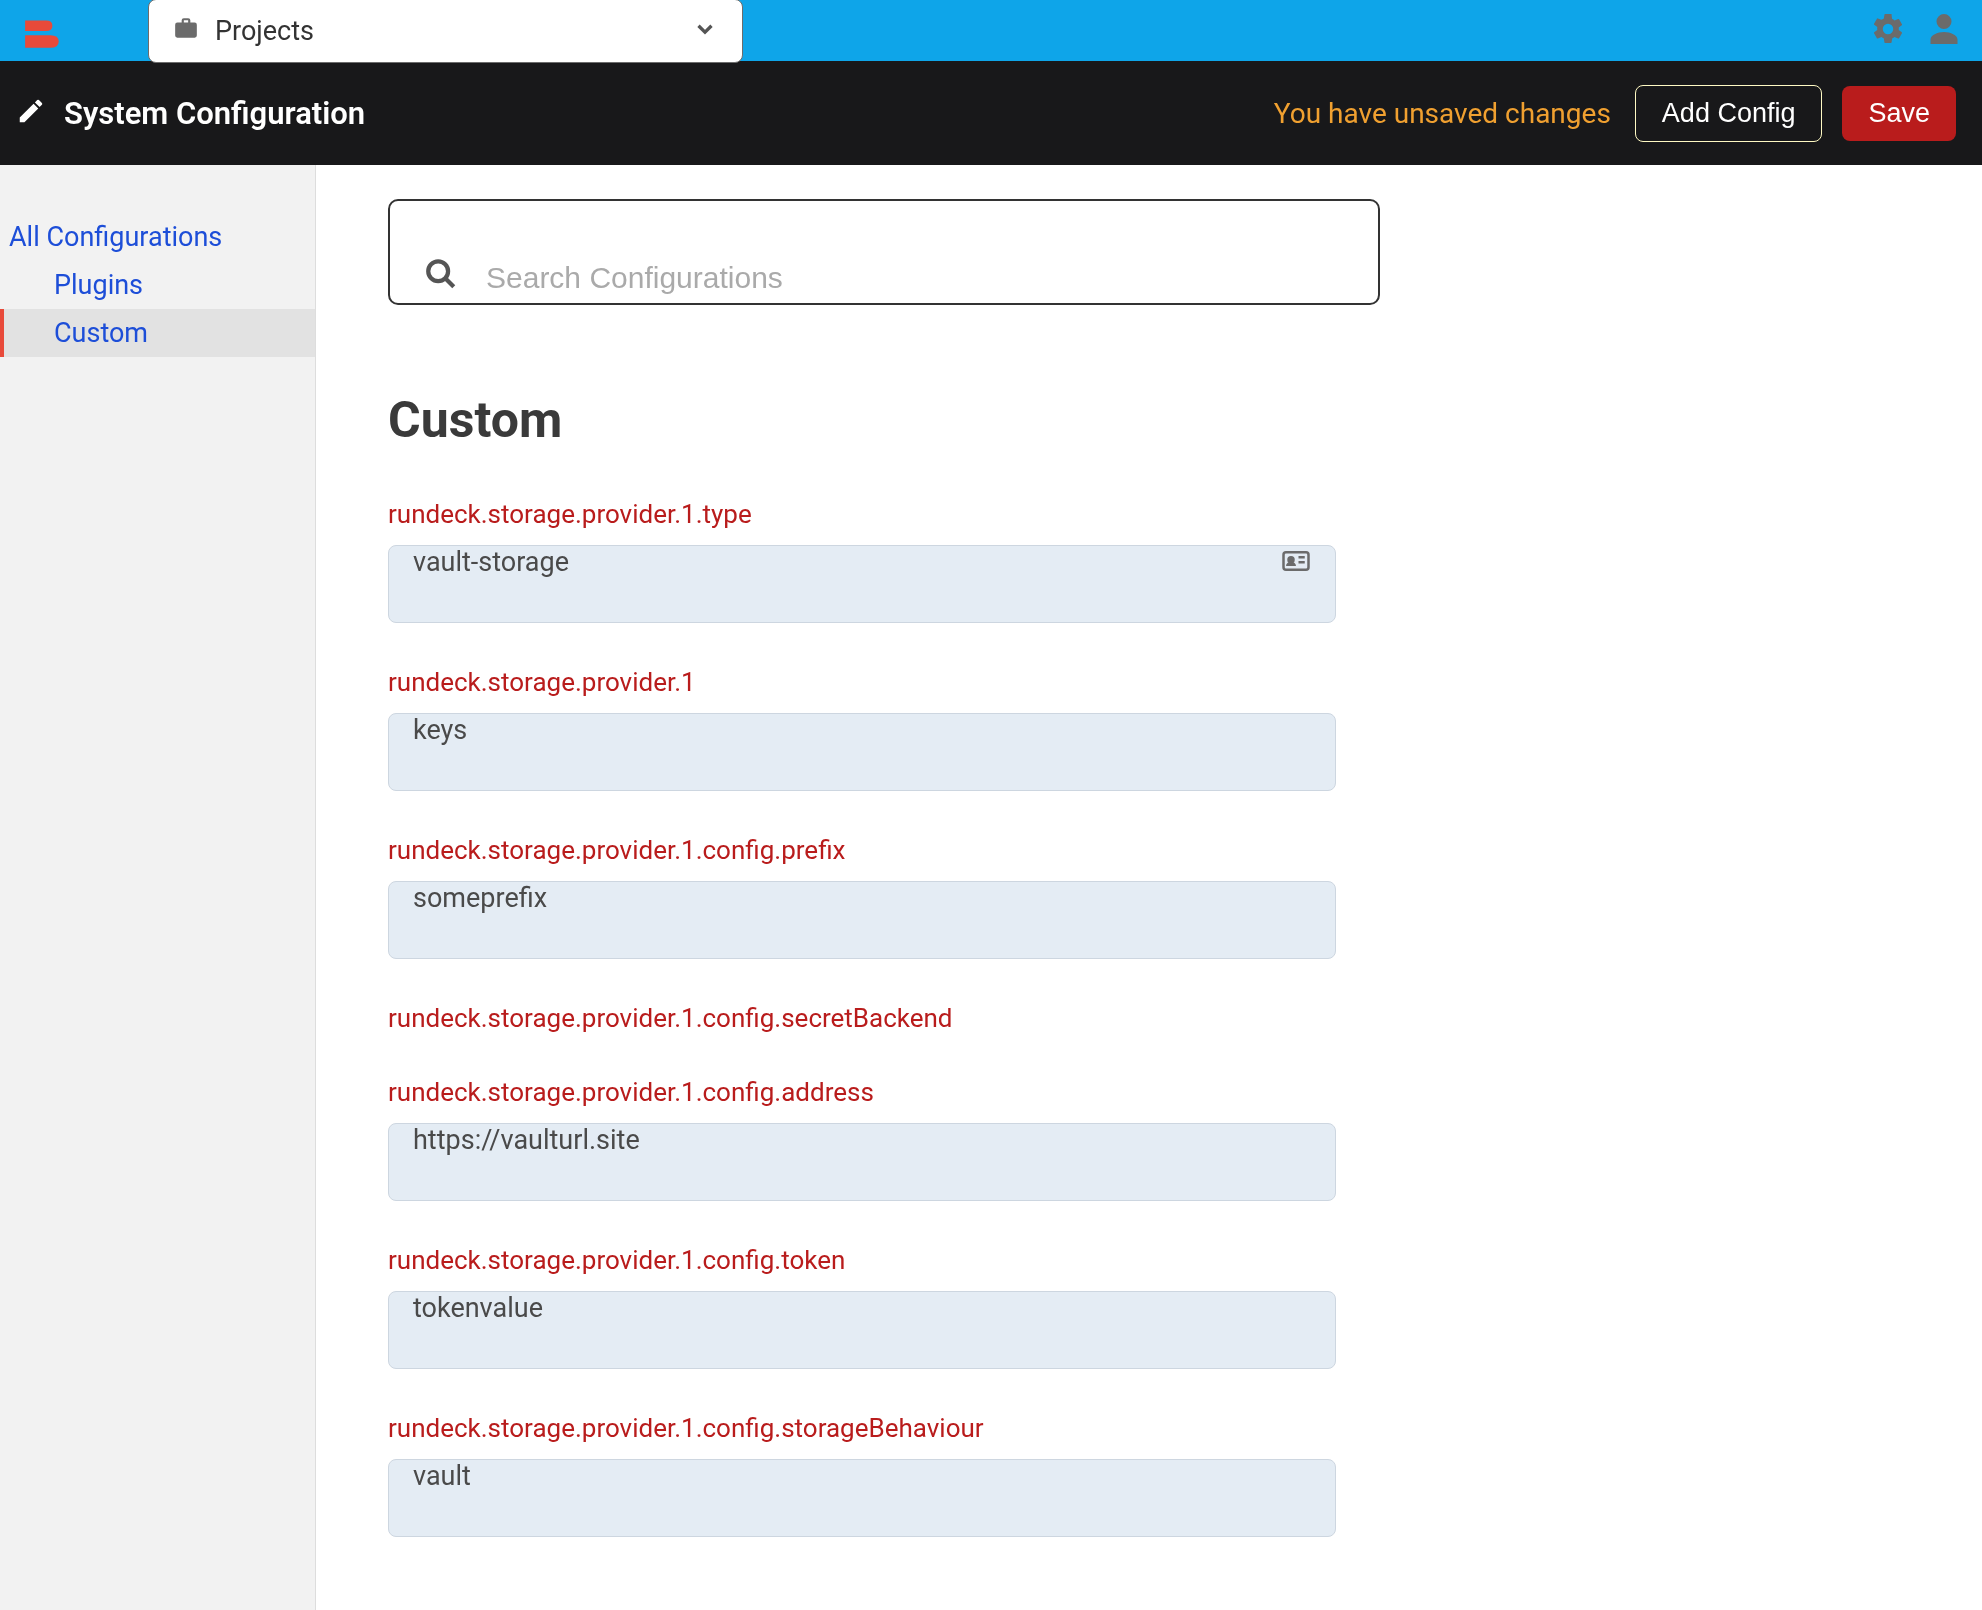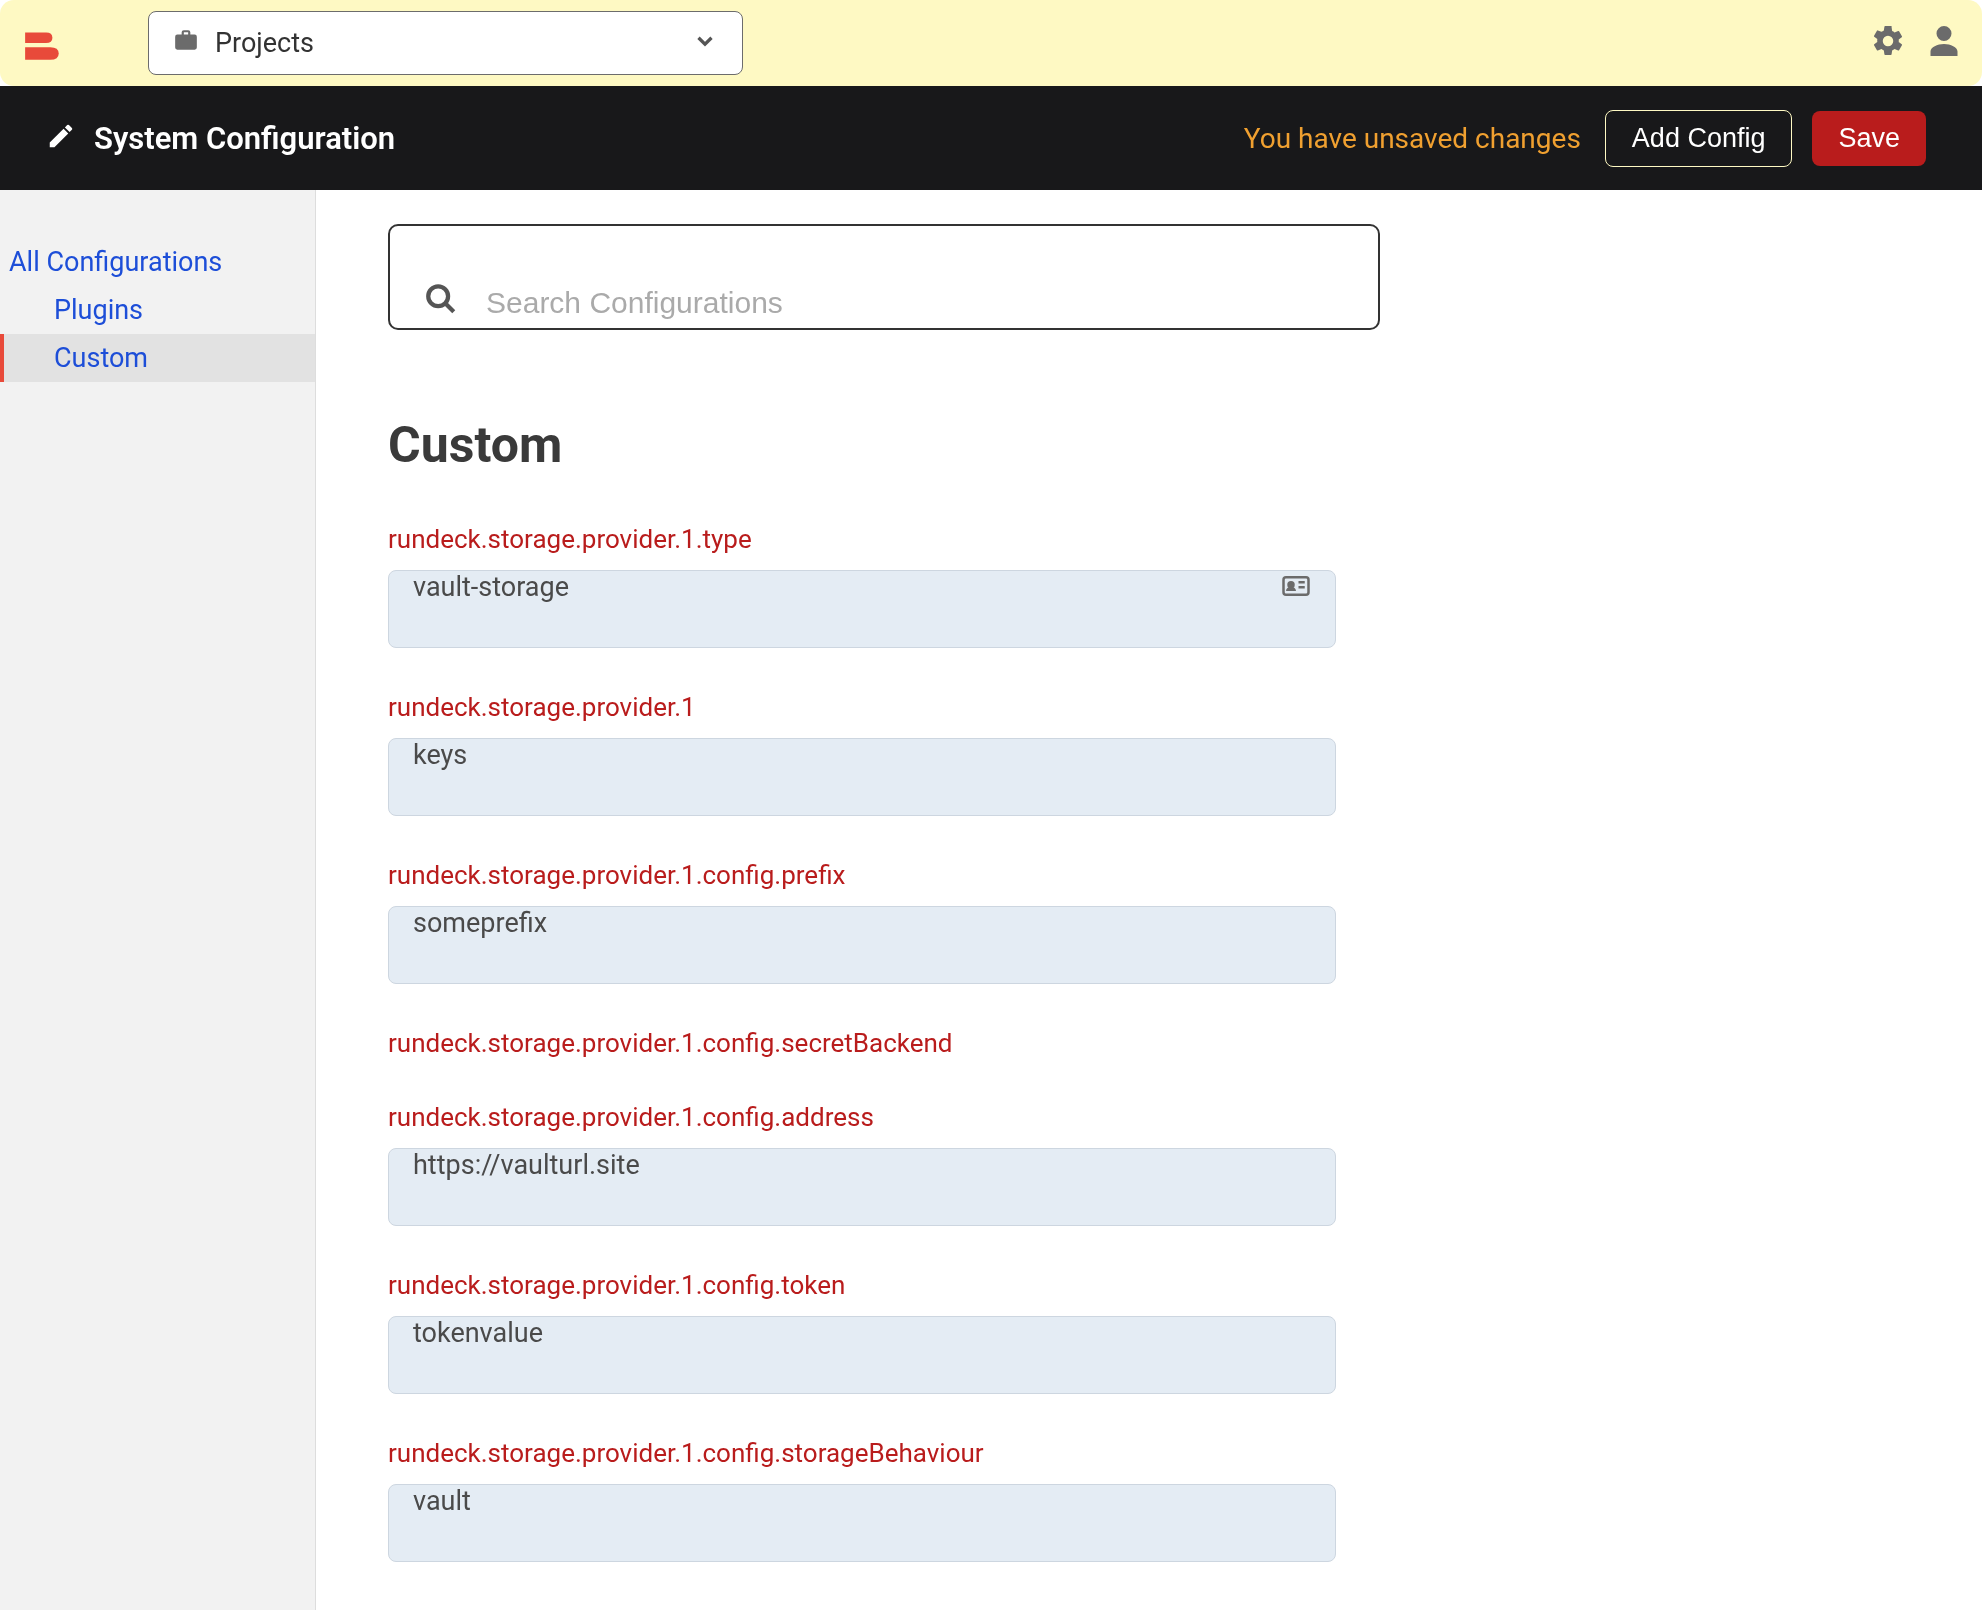--- a/index.html
+++ b/index.html
@@ -9,23 +9,22 @@
     color: #333;
     background: #fff;
     width: 1982px;
   }
   
   
   .topbar {
     display: flex;
     align-items: center;
     padding: 4px 20px;
-    height: 86px;
-    background: #fef9c3;
-    border-radius: 14px;
+    height: 61px;
+    background: #0ea5e9;
   }
   .logo {
     width: 48px;
     height: 48px;
     display: flex;
     align-items: center;
     justify-content: center;
   }
   .logo svg { width: 42px; height: 42px; }
   .project-dropdown {
@@ -65,21 +64,21 @@
   }
   .topbar-icons > span { cursor: pointer; }
   
   
   .page-header {
     background: #18181a;
     color: #fff;
     height: 104px;
     display: flex;
     align-items: center;
-    padding: 0 46px;
+    padding: 0 16px;
   }
   .page-header .title-wrap {
     display: flex;
     align-items: center;
     gap: 18px;
   }
   .page-header .title {
     font-size: 31px;
     font-weight: 600;
   }

